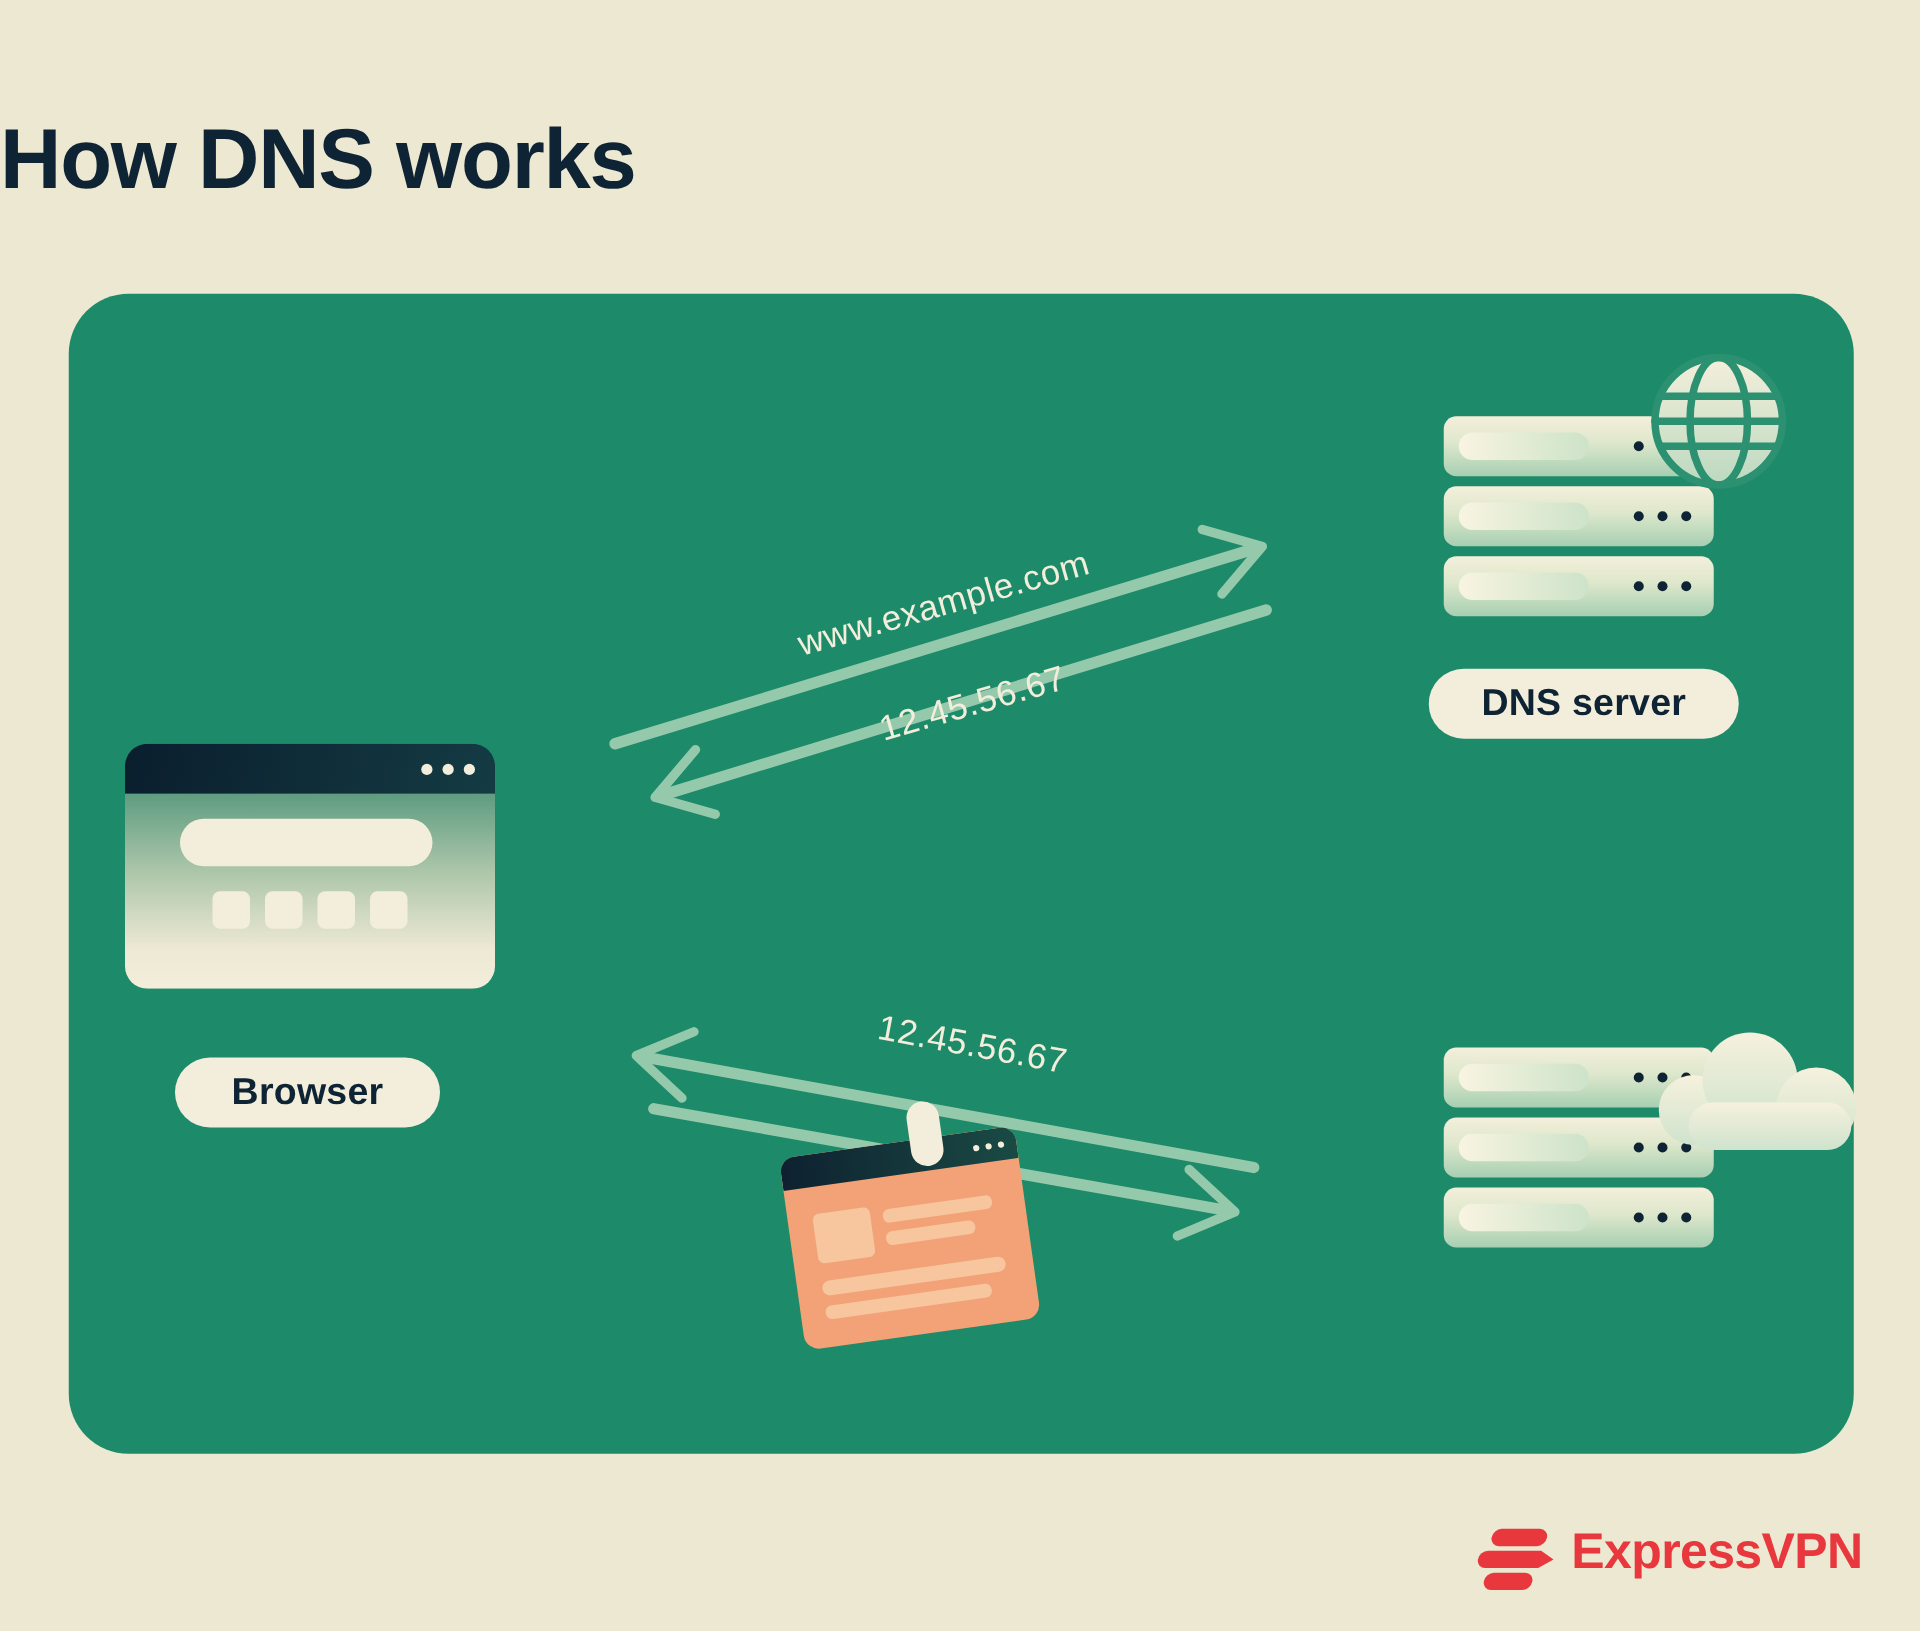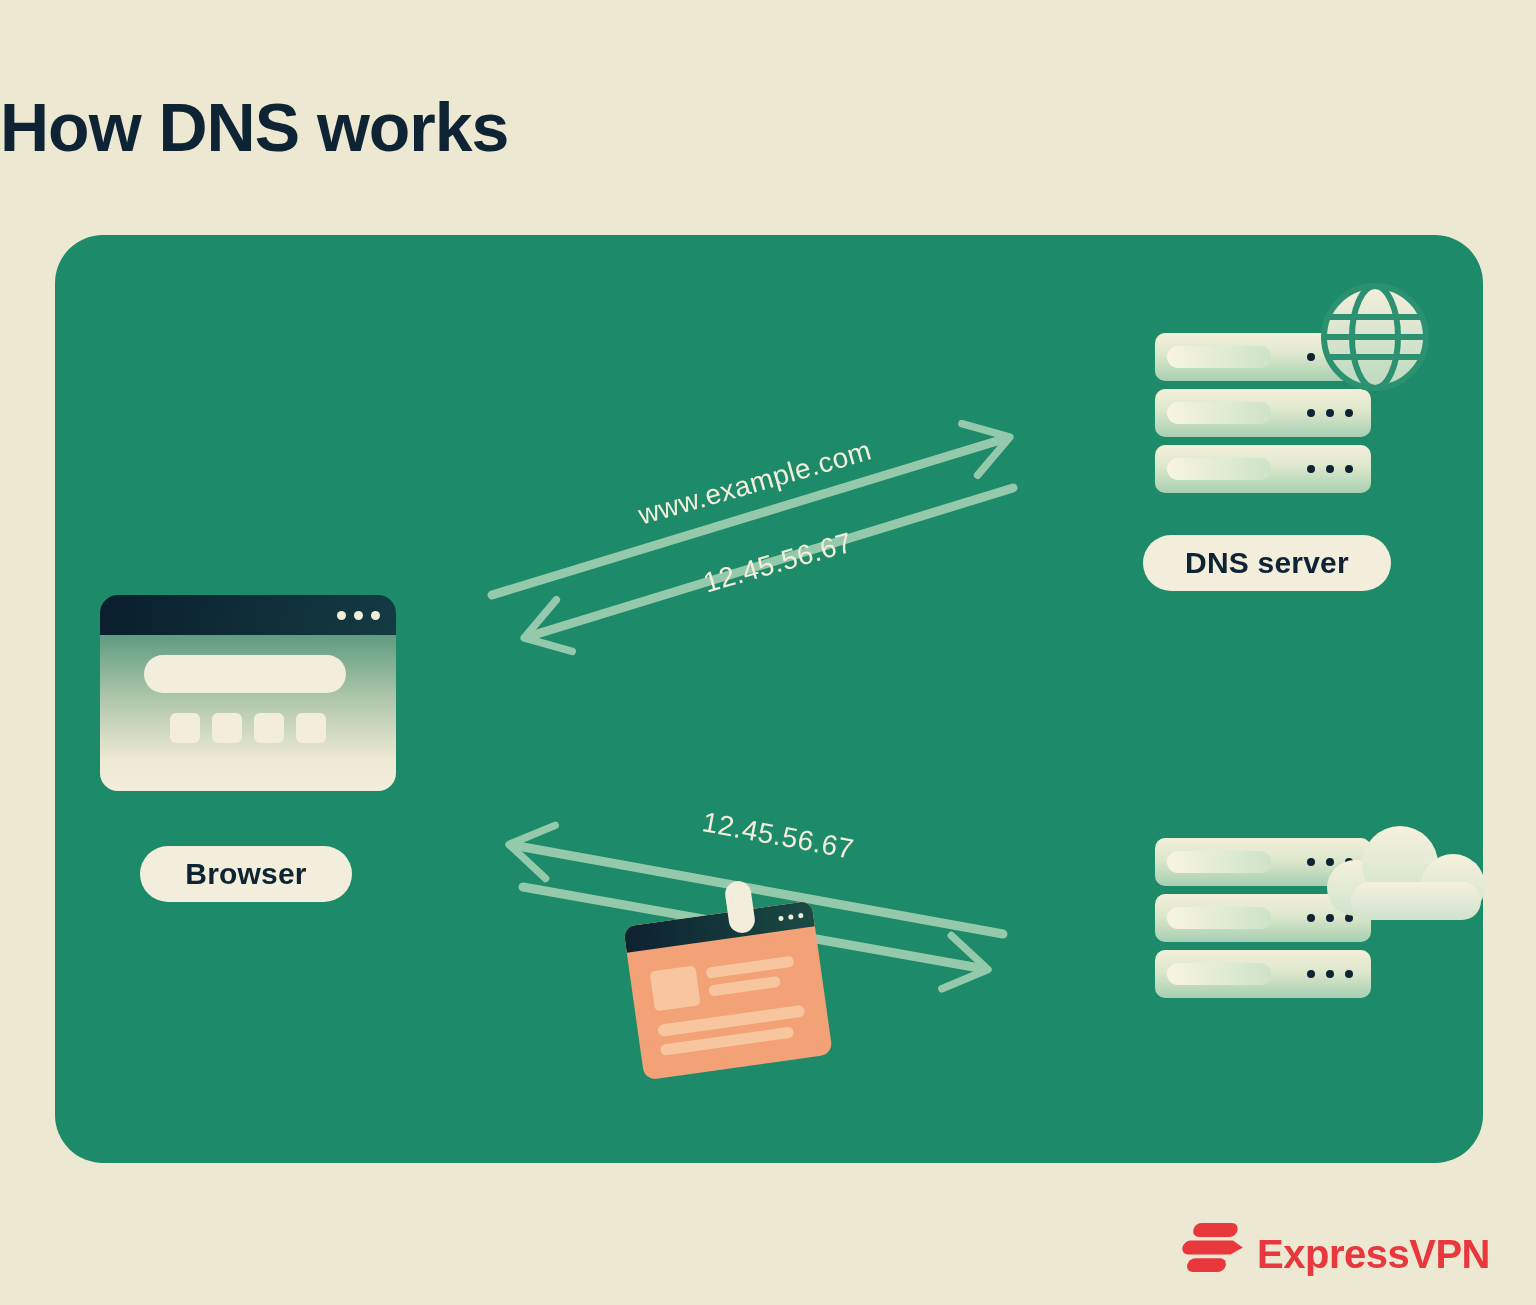--- a/index.html
+++ b/index.html
@@ -98,21 +98,21 @@
   .webpage-header .dots i{width:5px;height:5px;border-radius:50%;background:var(--cream,#f3eedb);display:block;}
   .wp-block{position:absolute;background:var(--orange_light,#f7c69f);}
   .wp-thumb{left:20px;top:48px;width:46px;height:40px;border-radius:5px;}
   .wp-line1{left:76px;top:52px;width:88px;height:11px;border-radius:5px;}
   .wp-line2{left:76px;top:70px;width:72px;height:11px;border-radius:5px;}
   .wp-line3{left:20px;top:102px;width:148px;height:12px;border-radius:6px;}
   .wp-line4{left:20px;top:122px;width:134px;height:11px;border-radius:5px;}
 
   
   .brand{
-    position:absolute;right:46px;bottom:28px;display:flex;align-items:flex-end;gap:14px;
+    position:absolute;right:46px;bottom:28px;display:flex;align-items:flex-start;gap:14px;
   }
   .brand-text{color:var(--red,#e8373d);font-size:40px;font-weight:700;letter-spacing:-.5px;}
 </style>
 </head>
 <body>
 
 <div class="page">
 
   <h1 class="title">How DNS works</h1>
 

